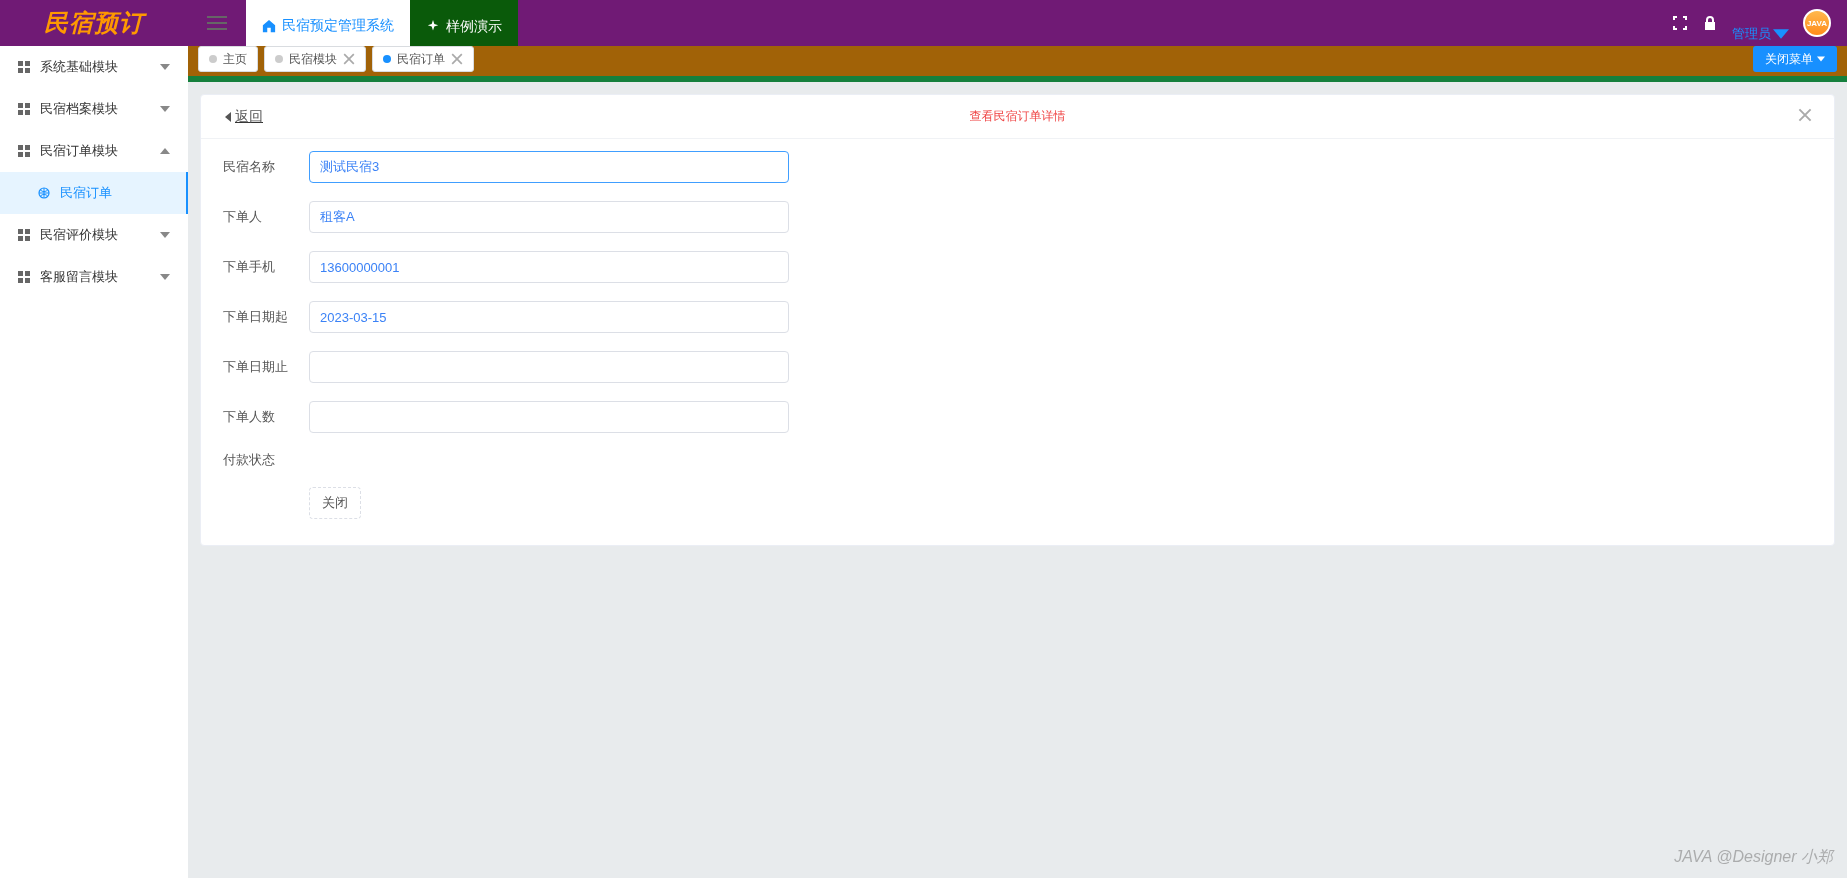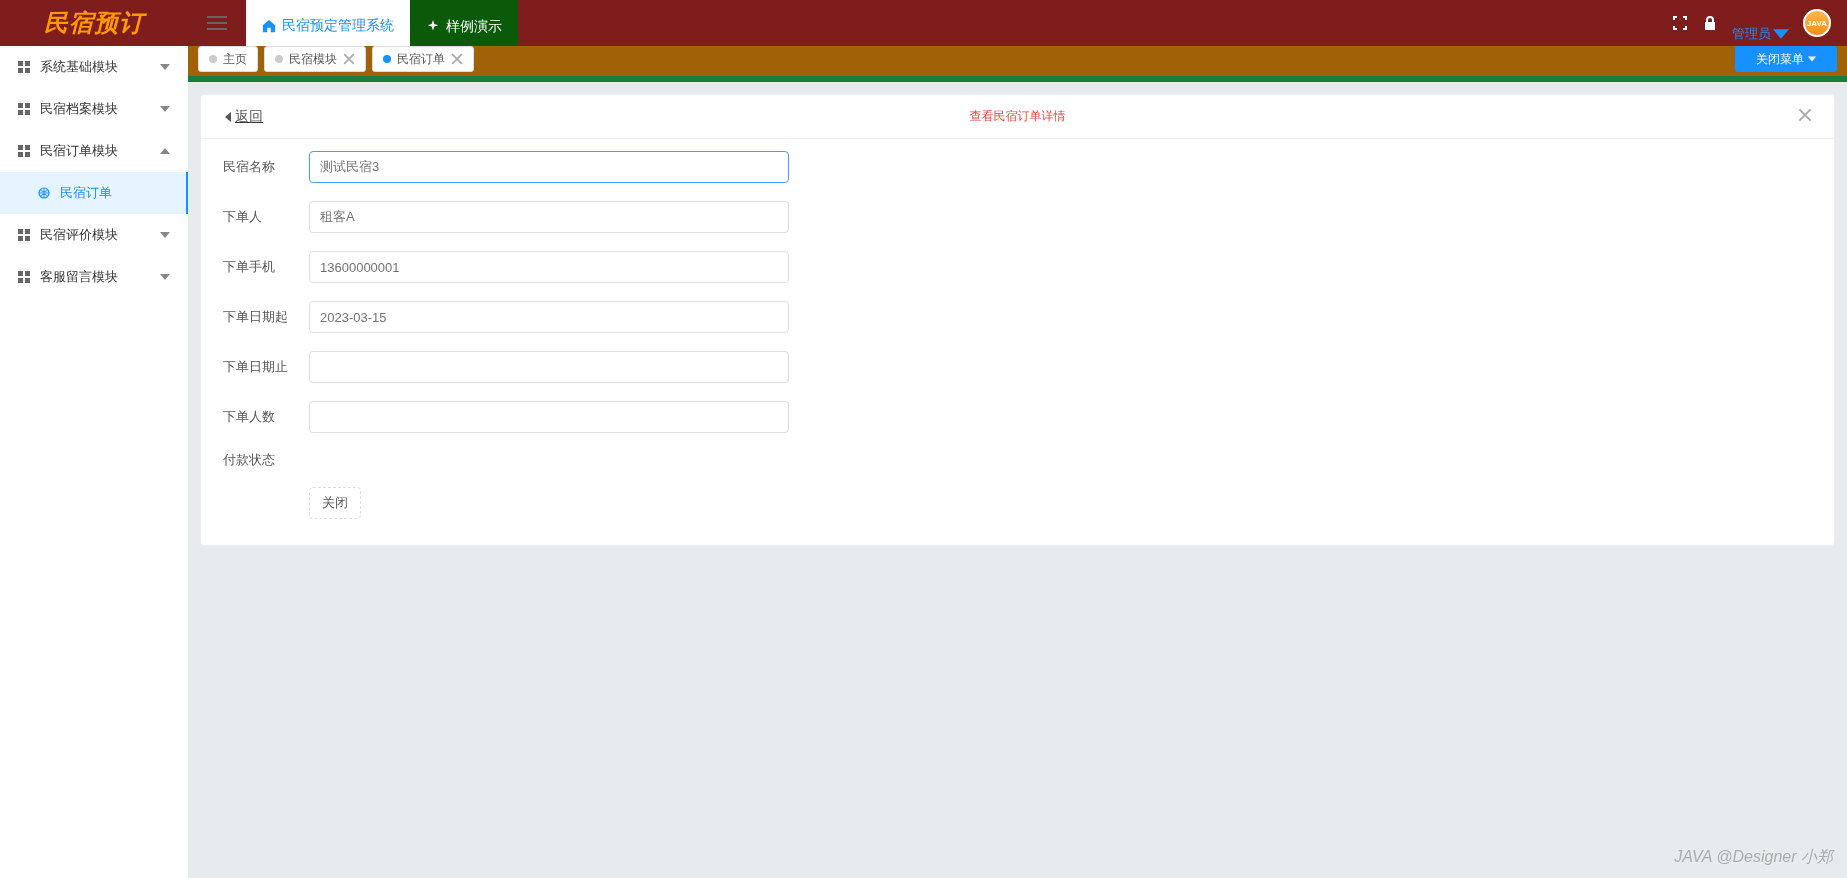--- a/index.html
+++ b/index.html
@@ -1,20 +1,20 @@
 <!DOCTYPE html>
 <html><head>
 <meta charset="utf-8">
 <style>
 * { margin:0; padding:0; box-sizing:border-box; }
 body { font-family: "Helvetica Neue", Arial, "Microsoft YaHei", sans-serif; font-size:14px; color:#333; overflow:hidden; }
 .app { width:1847px; height:878px; background:#0a5a0a; position:relative; }
 
 
-.header { height:46px; background:#7f1d1d; display:flex; align-items:center; }
+.header { height:46px; background:#701a75; display:flex; align-items:center; }
 .logo { width:188px; height:46px; display:flex; align-items:center; justify-content:center; font-size:24px; font-weight:bold; color:#ff9900; font-style:italic; letter-spacing:1px; }
 .hamburger { width:58px; height:46px; display:flex; align-items:center; justify-content:center; cursor:pointer; }
 .hamburger svg { width:20px; height:20px; fill:#666; }
 .top-nav { display:flex; height:46px; }
 .top-nav-item { height:54px; padding:0 16px; display:flex; align-items:center; gap:6px; background:#0a5a0a; color:#fff; cursor:pointer; }
 .top-nav-item.active { background:#fff; color:#1890ff; border-bottom:2px solid #1890ff; }
 .top-nav-item svg { width:14px; height:14px; }
 .top-nav-item.active svg { fill:#1890ff; }
 .header-right { margin-left:auto; display:flex; align-items:center; gap:14px; padding-right:16px; }
 .header-right svg { width:16px; height:16px; fill:#fff; cursor:pointer; }
@@ -29,36 +29,36 @@
 .side-item.sub { padding-left:38px; color:#1890ff; background:#e6f4ff; border-right:2px solid #1890ff; font-size:13px;}
 .side-item.sub svg.grid { fill:#1890ff; }
 
 
 .main { position:absolute; left:188px; top:46px; right:0; bottom:0; background:#e8ebed; }
 .tabbar { height:36px; background:#a16207; display:flex; padding-left:10px; border-bottom:6px solid #15803d; }
 .tab { height:26px; padding:0 10px; border:1px solid #d9dce0; background:#fff; border-radius:3px; margin-right:6px; display:flex; align-items:center; font-size:12px; color:#555; cursor:pointer; gap:6px; }
 .tab .dot { width:8px; height:8px; border-radius:50%; background:#ccc; }
 .tab.active .dot { background:#1890ff; }
 .tab .close { width:12px; height:12px; fill:#aaa; cursor:pointer; }
-.close-menu-btn { margin-left:auto; margin-right:10px; height:26px; padding:0 21px; background:#1890ff; color:#fff; border-radius:3px; font-size:12px; display:flex; align-items:center; gap:4px; cursor:pointer; }
+.close-menu-btn { margin-left:auto; margin-right:10px; height:26px; padding:0 12px; background:#1890ff; color:#fff; border-radius:3px; font-size:12px; display:flex; align-items:center; gap:4px; cursor:pointer; }
 .close-menu-btn svg { width:8px; height:8px; fill:#fff; }
 
 .content { position:absolute; left:12px; right:12px; top:48px; bottom:12px; background:#e8ebed; }
 .panel { background:#fff; border-radius:4px; border:1px solid #ebeef5; }
 .panel-header { height:44px; display:flex; align-items:center; padding:0 22px; position:relative; border-bottom:1px solid #f0f2f5;text-decoration:underline;}
 .back { color:#555; font-size:14px; cursor:pointer; display:flex; align-items:center; }
 .back svg { width:10px; height:10px; fill:#555; margin-right:2px; }
 .panel-title { position:absolute; left:50%; transform:translateX(-50%); font-size:12px; color:#ef4444; }
 .panel-close-x { margin-left:auto; cursor:pointer; }
 .panel-close-x svg { width:14px; height:14px; fill:#aaa; }
 
 .form { padding:12px 22px 26px; }
 .row { display:flex; align-items:center; margin-bottom:18px; }
 .row label { width:86px; color:#555; font-size:13px; }
-.row input { width:480px; height:32px; border:1px solid #dcdfe6; border-radius:4px; padding:0 10px; font-size:13px; color:#737373; background:#fff; }
+.row input { width:480px; height:32px; border:1px solid #dcdfe6; border-radius:4px; padding:0 10px; font-size:13px; color:#3b82f6; background:#fff; }
 .row input.focused { border-color:#409eff; }
 .btn-close { margin-left:86px; width:52px; height:32px; border:1px dashed #dcdfe6; border-radius:4px; background:#fff; font-size:13px; color:#555; cursor:pointer; }
 
 .watermark { position:absolute; right:14px; bottom:10px; color:rgba(120,120,120,0.55); font-size:16px; font-style:italic; pointer-events:none; }
 </style>
 </head>
 <body>
 
 <div class="app">
   <div class="header">

